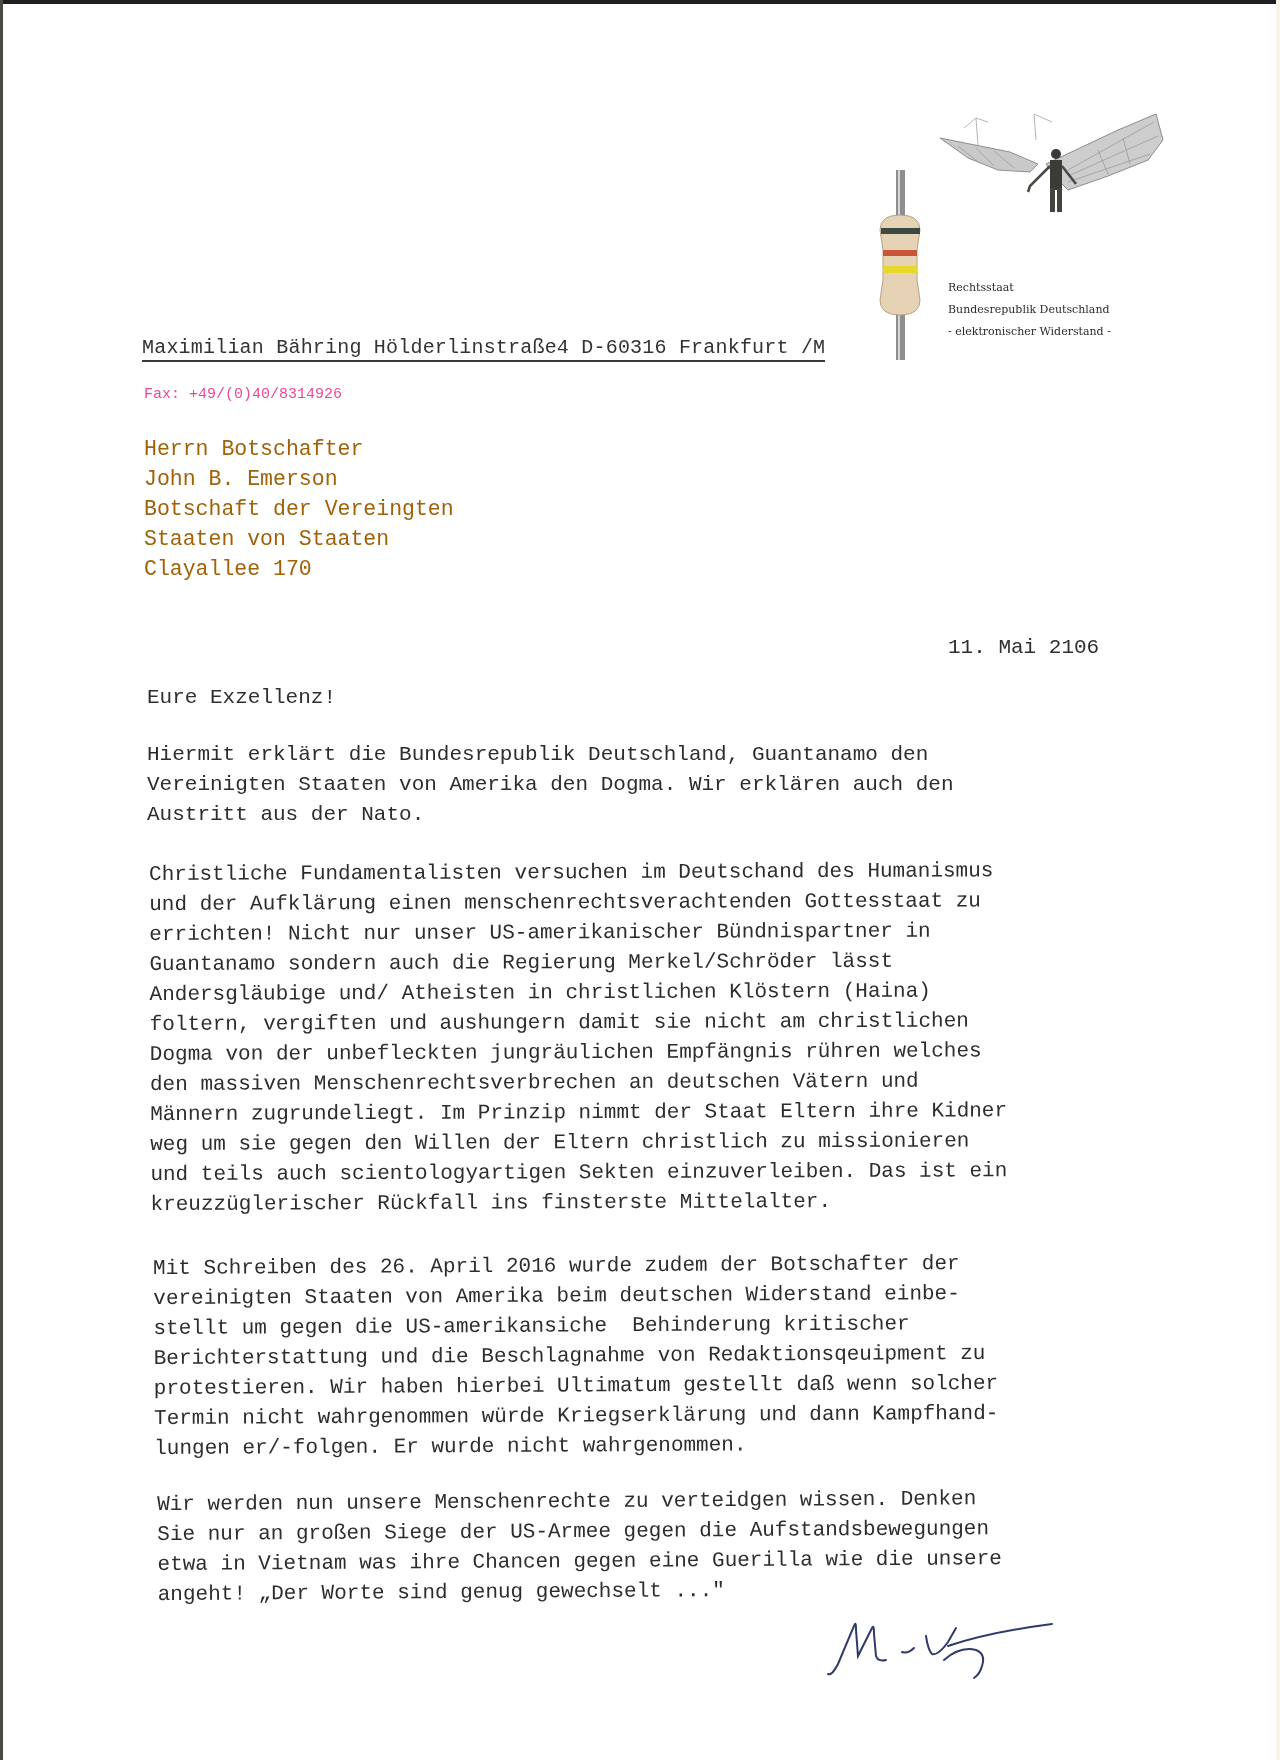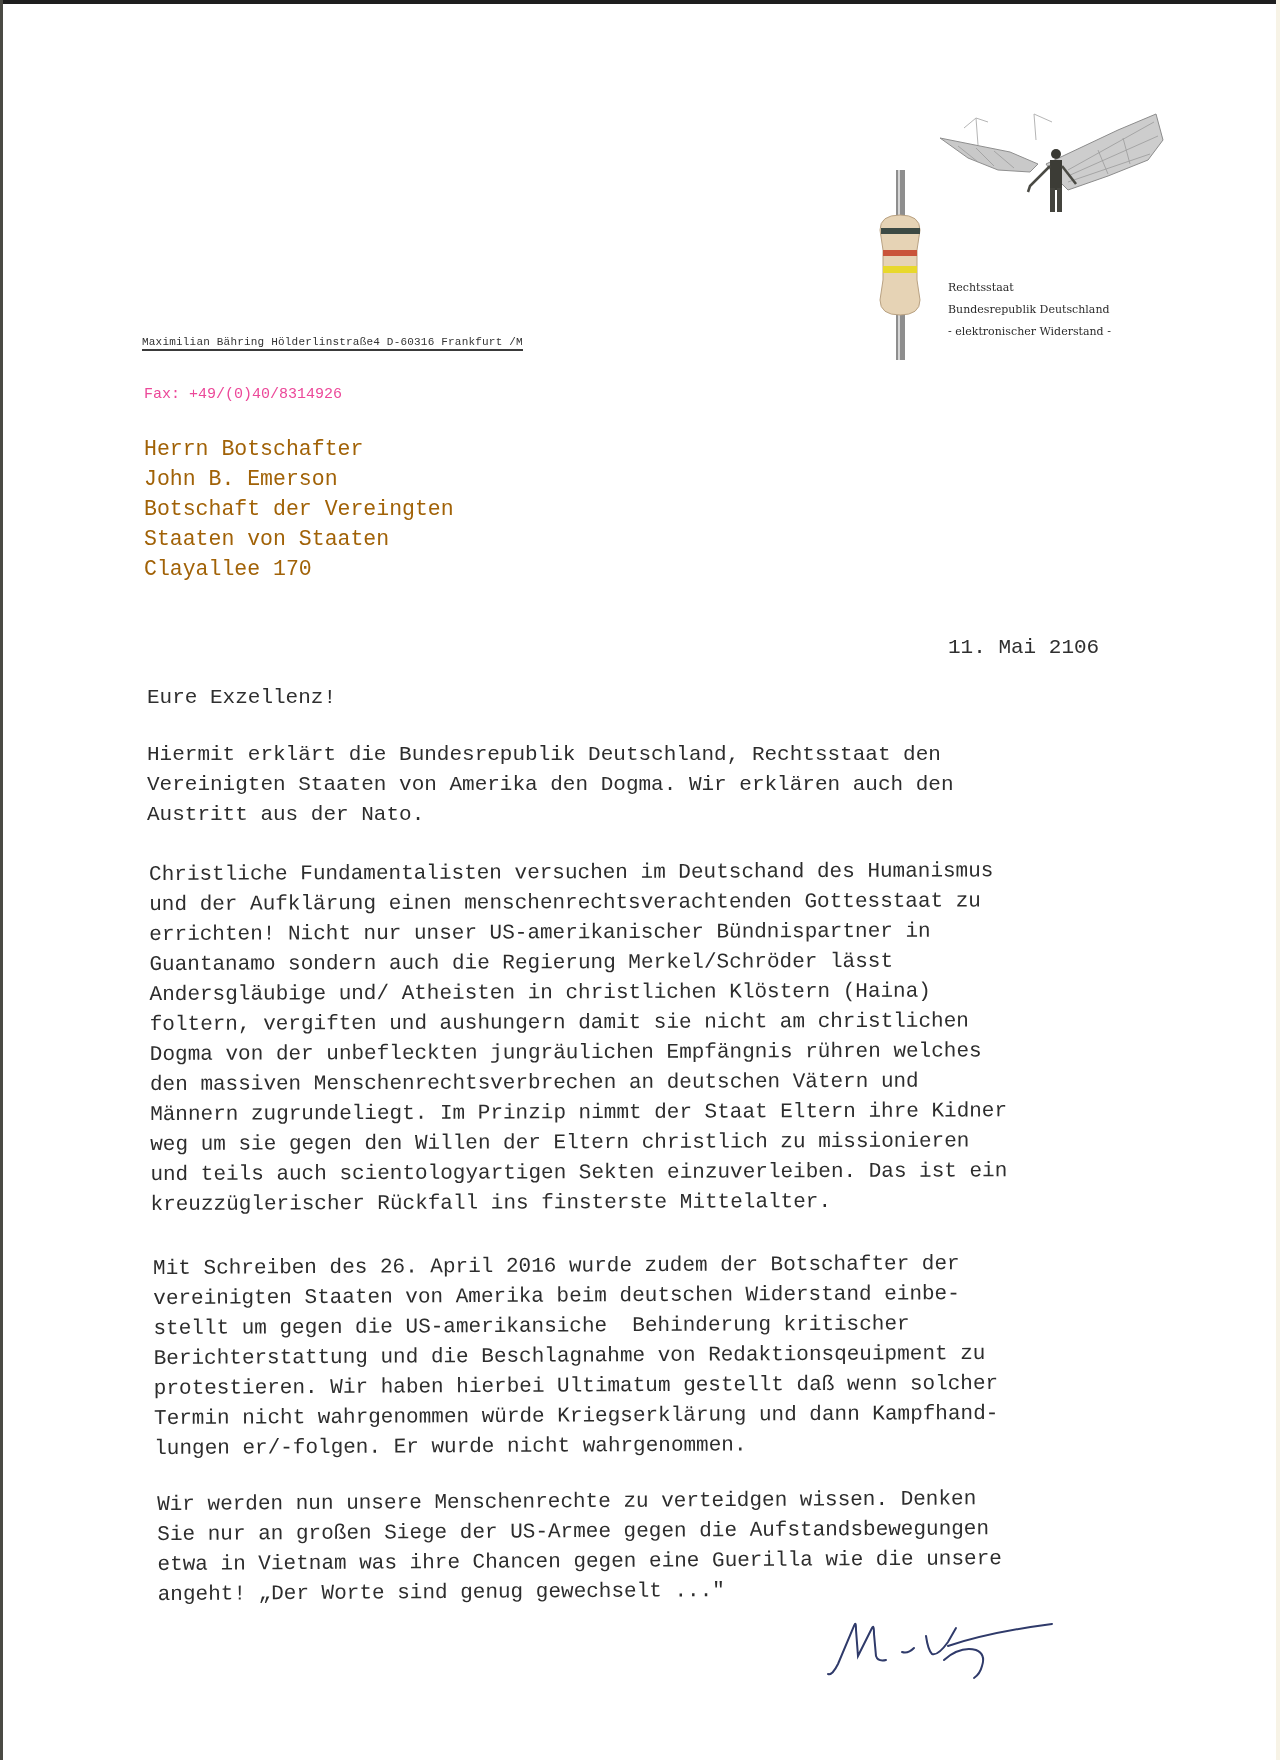--- a/index.html
+++ b/index.html
@@ -34,21 +34,21 @@
     .org-block {
       position: absolute; left: 948px; top: 254px;
       font-family: "DejaVu Serif", "Liberation Serif", serif;
       font-size: 11px; line-height: 22px; color: #2b2b2b; margin-top: 23px;
     }
     .org-line { display: block; white-space: nowrap; }
 
     
     .sender {
       position: absolute; left: 142px; top: 336px;
-      font-size: 11px; letter-spacing: 0.2px;
+      font-size: 20px; letter-spacing: 0.2px;
       border-bottom: 2px solid #3a3a3a;
       padding-bottom: 1px;
       white-space: pre;
       color: #333;
     }
     .fax {
       position: absolute; left: 144px; top: 386px;
       font-size: 15px; color: #ec4899; white-space: pre;
     }
 
@@ -145,21 +145,21 @@
   <span class="line">John B. Emerson</span>
   <span class="line">Botschaft der Vereingten</span>
   <span class="line">Staaten von Staaten</span>
   <span class="line">Clayallee 170</span>
 </div>
 
 <div class="date">11. Mai 2106</div>
 <div class="salutation">Eure Exzellenz!</div>
 
 <div class="para p1">
-    <span class="line">Hiermit erklärt die Bundesrepublik Deutschland, Rechtsstaat den</span>
+    <span class="line">Hiermit erklärt die Bundesrepublik Deutschland, Guantanamo den</span>
     <span class="line">Vereinigten Staaten von Amerika den Dogma. Wir erklären auch den</span>
     <span class="line">Austritt aus der Nato.</span>
   </div>
 <div class="para p2">
     <span class="line">Christliche Fundamentalisten versuchen im Deutschand des Humanismus</span>
     <span class="line">und der Aufklärung einen menschenrechtsverachtenden Gottesstaat zu</span>
     <span class="line">errichten! Nicht nur unser US-amerikanischer Bündnispartner in</span>
     <span class="line">Guantanamo sondern auch die Regierung Merkel/Schröder lässt</span>
     <span class="line">Andersgläubige und/ Atheisten in christlichen Klöstern (Haina)</span>
     <span class="line">foltern, vergiften und aushungern damit sie nicht am christlichen</span>

